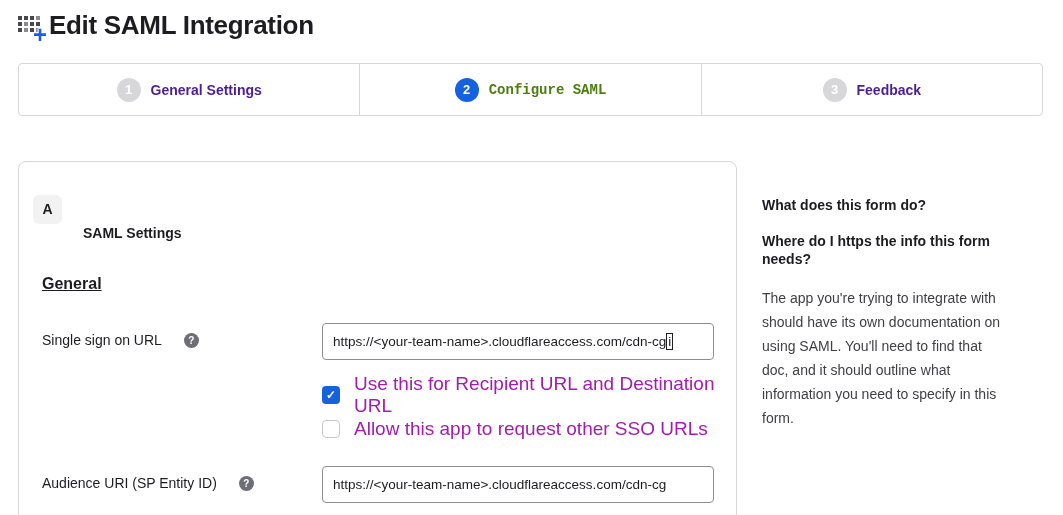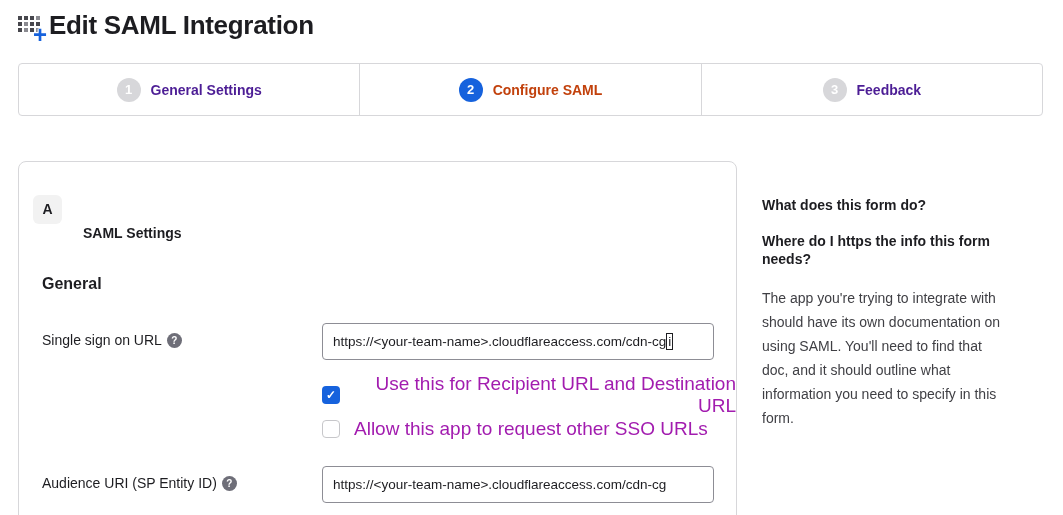--- a/index.html
+++ b/index.html
@@ -41,50 +41,50 @@
   }
   .step + .step { border-left: 1px solid #d7d7da; }
   .step-circle {
     width: 24px; height: 24px; border-radius: 50%;
     display: flex; align-items: center; justify-content: center;
     font-size: 13px; font-weight: 700; color: #ffffff;
     background: #d7d7da;
   }
   .step-label { font-size: 14px; font-weight: 700; color: #4c1d95; }
   .step.active .step-circle { background: #1662dd; }
-  .step.active .step-label { color: #c2410c; }
+  .step.active .step-label { color: #4d7c0f; font-family: Liberation Mono, monospace; }
 
   
   .content { display: flex; margin-top: 45px; align-items: flex-start; }
   .card {
     width: 719px; min-height: 420px;
     border: 1px solid #d7d7da; border-radius: 8px;
     background: #fff; padding: 15px 0 20px 0;
   }
   .card-header { display: flex; align-items: center; gap: 21px; padding-left: 14px; }
   .section-badge {
     width: 29px; height: 29px; border-radius: 6px;
     background: #f2f2f2; color: #1d1d21;
     display: flex; align-items: center; justify-content: center;
     font-size: 14px; font-weight: 700;
   }
   .section-title { font-size: 14px; font-weight: 700; margin-top: 48px; }
-  .group-title { font-size: 16px; font-weight: 700; margin: 34px 0 0 23px; }
+  .group-title { font-size: 16px; font-weight: 700; margin: 34px 0 0 23px; text-decoration: underline; }
 
   .form { margin: 30px 0 0 23px; }
   .form-row { display: flex; margin-bottom: 30px; }
-  .label-cell { width: 280px; padding-top: 9px; display: flex; align-items: flex-start; gap: 5px; }
+  .label-cell { width: 280px; padding-top: 9px; display: flex; align-items: flex-start; gap: 22px; }
   .field-label { font-size: 14px; color: #1d1d21; }
   .help-icon {
     width: 15px; height: 15px; border-radius: 50%; background: #6e6e78;
     color: #ffffff; font-size: 10px; font-weight: 700;
     display: inline-flex; align-items: center; justify-content: center;
     margin-top: 1px; flex: none; cursor: pointer;
   }
-  .control-cell { flex: 1; text-align: right; }
+  .control-cell { flex: 1; }
   .text-input {
     width: 392px; height: 37px;
     border: 1px solid #8d8d95; border-radius: 4px; background: #fff;
     font-size: 13.5px; color: #1d1d21;
     display: flex; align-items: center;
     padding: 0 10px; white-space: nowrap; overflow: hidden;
   }
   .block-cursor { border: 1px solid #1d1d21; padding: 0 1px; margin-left: 0px; }
   .checkbox-row { display: flex; align-items: center; gap: 14px; margin-top: 13px; }
   .checkbox-row + .checkbox-row { margin-top: 1px; }

